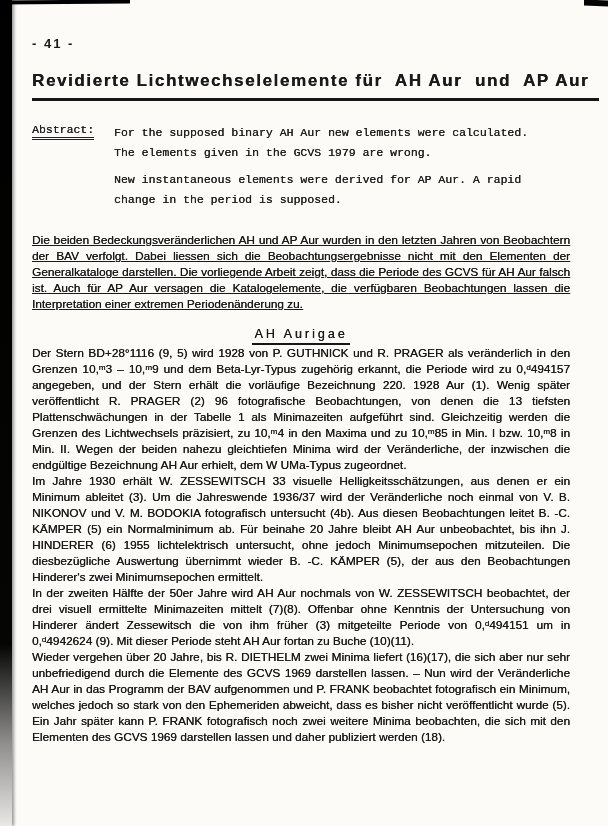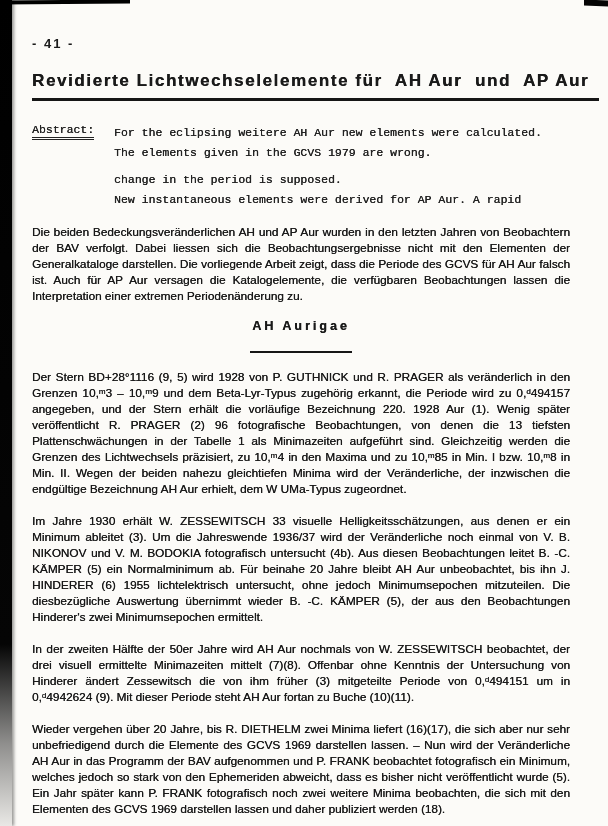--- a/index.html
+++ b/index.html
@@ -59,33 +59,33 @@
   .abstract-label {
     display:inline-block;
     border-bottom:3px double #222;
     padding-bottom:1px;
   }
   .abstract-text-col { flex:1; }
   .abstract-line { line-height:20px; }
   .abstract-gap { height:7px; }
 
   .para {
-    margin-top:16px;
+    margin-top:0;
     font-size:11.8px; line-height:16px;
     text-align:justify;
     text-shadow:.25px 0 0 currentColor;
   }
-  .para.first { margin-top:14px; }
+  .para.first { margin-top:22px;text-decoration:underline; }
 
   .section-heading-wrap { text-align:center; margin-top:12px; }
   .section-heading {
     display:inline-block;
-    font-weight:bold; font-size:12.5px; letter-spacing:3px;
+    font-weight:normal; font-size:12.5px; letter-spacing:3px;
     border-bottom:2px solid #161616;
-    padding:0 2px 18px 2px;
+    padding:0 2px 2px 2px;
     text-shadow:.3px 0 0 currentColor;
   }
 </style>
 </head>
 <body>
 
 <div class="page">
 
   <div class="edge-left"></div>
   <div class="edge-top"></div>
@@ -97,25 +97,25 @@
 
     <div class="title-wrap">
       <span class="page-title">Revidierte Lichtwechselelemente für  AH Aur  und  AP Aur</span>
     </div>
 
     <div class="abstract">
       <div class="abstract-label-col">
         <span class="abstract-label">Abstract:</span>
       </div>
       <div class="abstract-text-col">
-        <div class="abstract-line">For the eclipsing weitere AH Aur new elements were calculated.</div>
+        <div class="abstract-line">For the supposed binary AH Aur new elements were calculated.</div>
         <div class="abstract-line">The elements given in the GCVS 1979 are wrong.</div>
         <div class="abstract-gap"></div>
+        <div class="abstract-line">New instantaneous elements were derived for AP Aur. A rapid</div>
         <div class="abstract-line">change in the period is supposed.</div>
-        <div class="abstract-line">New instantaneous elements were derived for AP Aur. A rapid</div>
       </div>
     </div>
 
     <div class="para first">Die beiden Bedeckungsveränderlichen AH und AP Aur wurden in den letzten Jahren von Beobachtern der BAV verfolgt. Dabei liessen sich die Beobachtungsergebnisse nicht mit den Elementen der Generalkataloge darstellen. Die vorliegende Arbeit zeigt, dass die Periode des GCVS für AH Aur falsch ist. Auch für AP Aur versagen die Katalogelemente, die verfügbaren Beobachtungen lassen die Interpretation einer extremen Periodenänderung zu.</div>
 
     <div class="section-heading-wrap">
       <span class="section-heading">AH Aurigae</span>
     </div>
 
     <div class="para">Der Stern BD+28°1116 (9, 5) wird 1928 von P. GUTHNICK und R. PRAGER als veränderlich in den Grenzen 10,ᵐ3 – 10,ᵐ9 und dem Beta-Lyr-Typus zugehörig erkannt, die Periode wird zu 0,ᵈ494157 angegeben, und der Stern erhält die vorläufige Bezeichnung 220. 1928 Aur (1). Wenig später veröffentlicht R. PRAGER (2) 96 fotografische Beobachtungen, von denen die 13 tiefsten Plattenschwächungen in der Tabelle 1 als Minimazeiten aufgeführt sind. Gleichzeitig werden die Grenzen des Lichtwechsels präzisiert, zu 10,ᵐ4 in den Maxima und zu 10,ᵐ85 in Min. I bzw. 10,ᵐ8 in Min. II. Wegen der beiden nahezu gleichtiefen Minima wird der Veränderliche, der inzwischen die endgültige Bezeichnung AH Aur erhielt, dem W UMa-Typus zugeordnet.</div>

